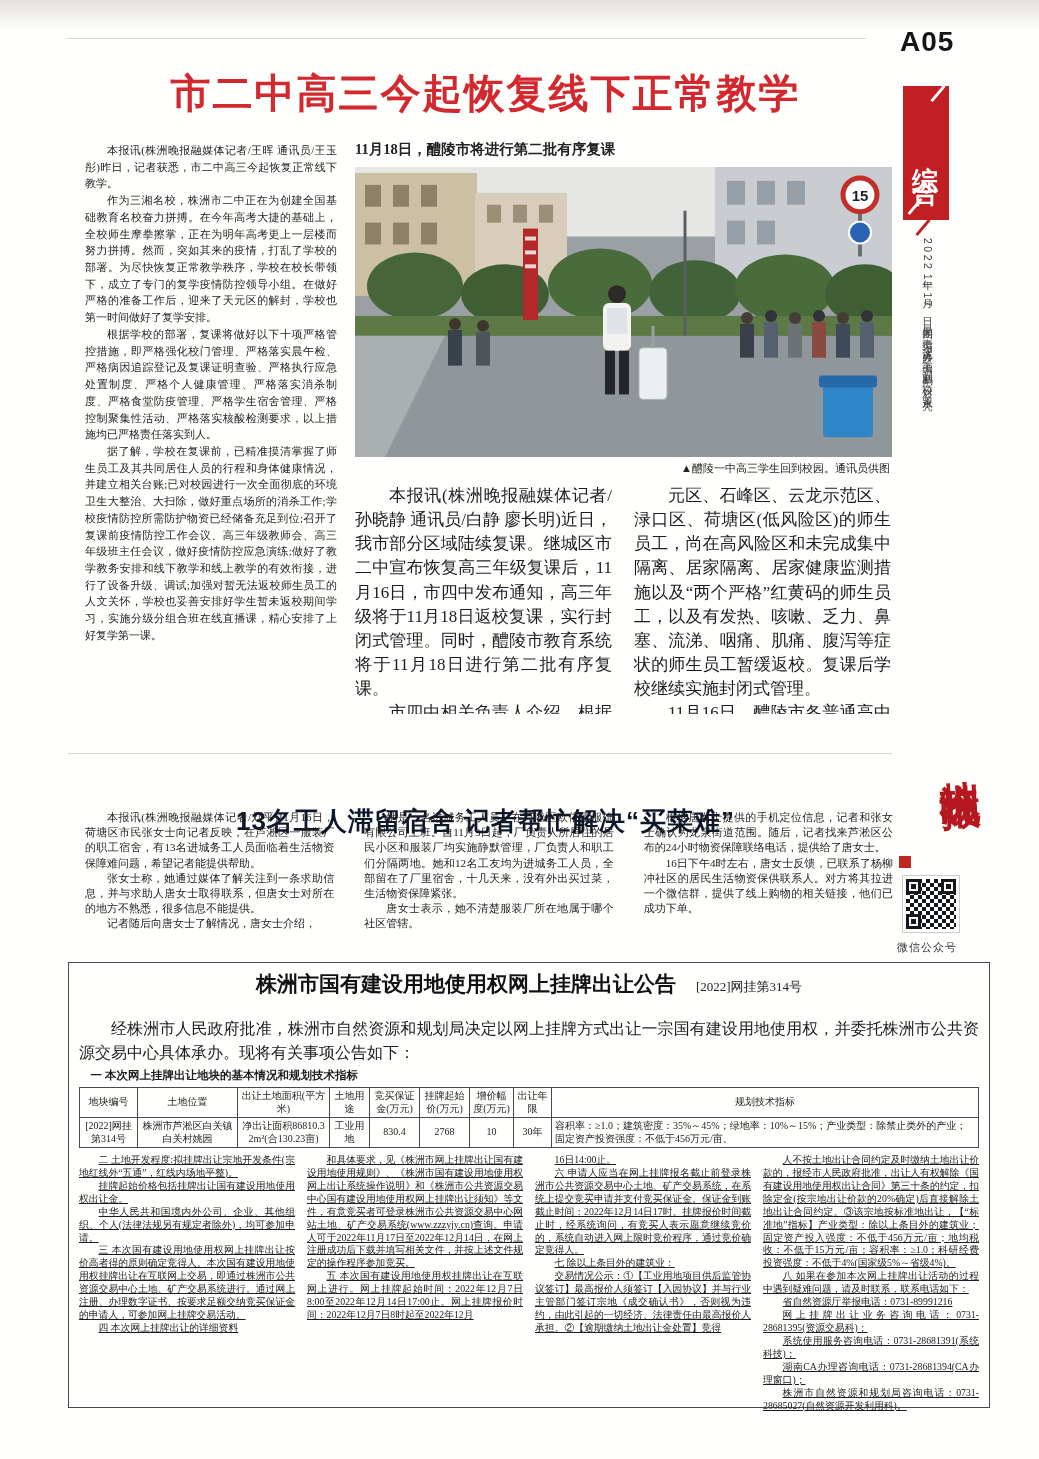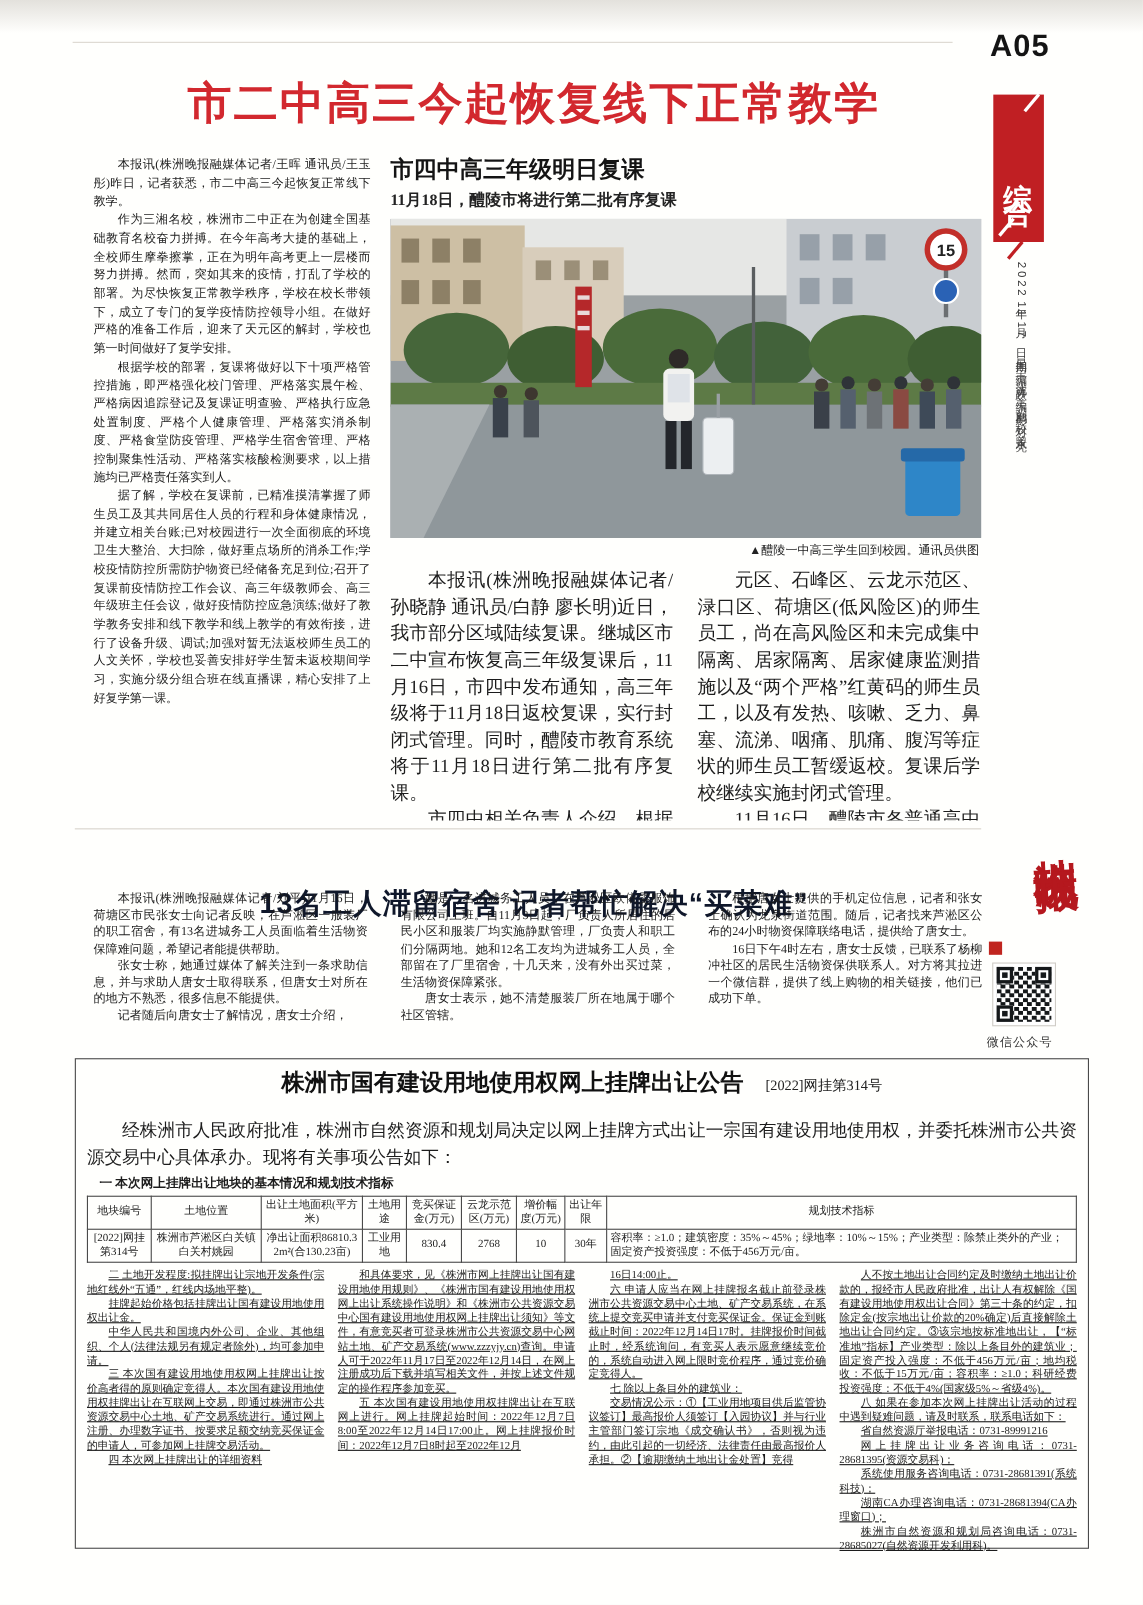--- a/index.html
+++ b/index.html
@@ -103,21 +103,20 @@
   <h1 class="headline1">市二中高三今起恢复线下正常教学</h1>
 
   <div class="a1-left bodytext">
     <p>本报讯(株洲晚报融媒体记者/王晖 通讯员/王玉彤)昨日，记者获悉，市二中高三今起恢复正常线下教学。</p>
     <p>作为三湘名校，株洲市二中正在为创建全国基础教育名校奋力拼搏。在今年高考大捷的基础上，全校师生摩拳擦掌，正在为明年高考更上一层楼而努力拼搏。然而，突如其来的疫情，打乱了学校的部署。为尽快恢复正常教学秩序，学校在校长带领下，成立了专门的复学疫情防控领导小组。在做好严格的准备工作后，迎来了天元区的解封，学校也第一时间做好了复学安排。</p>
     <p>根据学校的部署，复课将做好以下十项严格管控措施，即严格强化校门管理、严格落实晨午检、严格病因追踪登记及复课证明查验、严格执行应急处置制度、严格个人健康管理、严格落实消杀制度、严格食堂防疫管理、严格学生宿舍管理、严格控制聚集性活动、严格落实核酸检测要求，以上措施均已严格责任落实到人。</p>
     <p>据了解，学校在复课前，已精准摸清掌握了师生员工及其共同居住人员的行程和身体健康情况，并建立相关台账;已对校园进行一次全面彻底的环境卫生大整治、大扫除，做好重点场所的消杀工作;学校疫情防控所需防护物资已经储备充足到位;召开了复课前疫情防控工作会议、高三年级教师会、高三年级班主任会议，做好疫情防控应急演练;做好了教学教务安排和线下教学和线上教学的有效衔接，进行了设备升级、调试;加强对暂无法返校师生员工的人文关怀，学校也妥善安排好学生暂未返校期间学习，实施分级分组合班在线直播课，精心安排了上好复学第一课。</p>
   </div>
 
   <div class="a1-right">
-    <div class="subhead-title">市四中高三年级明日复课</div>
     <div class="subhead-sub">11月18日，醴陵市将进行第二批有序复课</div>
 
     <svg class="photo" viewBox="0 0 537 292" preserveAspectRatio="none">
       <rect width="537" height="292" fill="#9aa0a3"></rect>
       <rect width="537" height="70" fill="#e6e7e5"></rect>
       <g>
         <rect x="0" y="6" width="122" height="124" fill="#cdbfa4"></rect>
         <rect x="10" y="18" width="16" height="22" fill="#8d8066"></rect>
         <rect x="38" y="18" width="16" height="22" fill="#8d8066"></rect>
         <rect x="66" y="18" width="16" height="22" fill="#8d8066"></rect>
@@ -246,21 +245,21 @@
           <col style="width:38px">
           <col>
       </colgroup>
       <thead>
         <tr>
           <th>地块编号</th>
           <th>土地位置</th>
           <th>出让土地面积(平方米)</th>
           <th>土地用途</th>
           <th>竞买保证金(万元)</th>
-          <th>云龙示范区(万元)</th>
+          <th>挂牌起始价(万元)</th>
           <th>增价幅度(万元)</th>
           <th>出让年限</th>
           <th>规划技术指标</th>
         </tr>
       </thead>
       <tbody>
         <tr>
           <td>[2022]网挂第314号</td>
           <td>株洲市芦淞区白关镇白关村姚园</td>
           <td>净出让面积86810.32m²(合130.23亩)</td>

